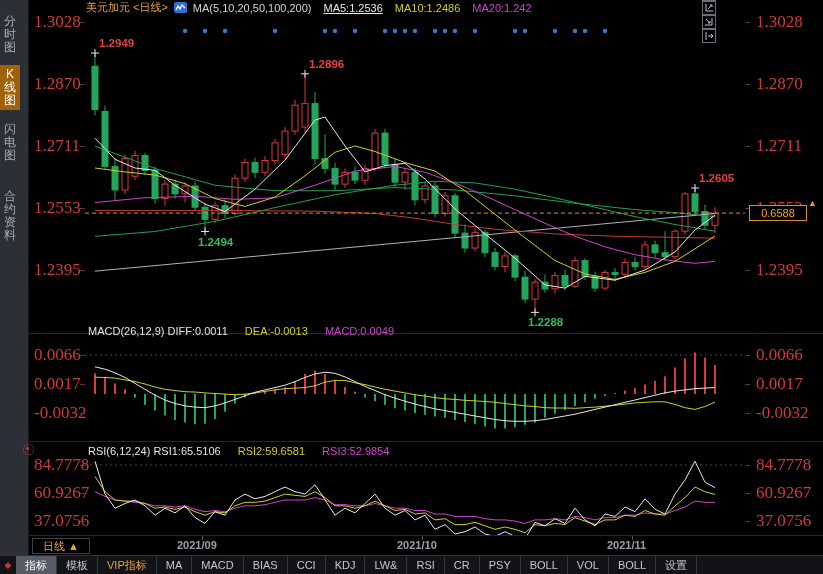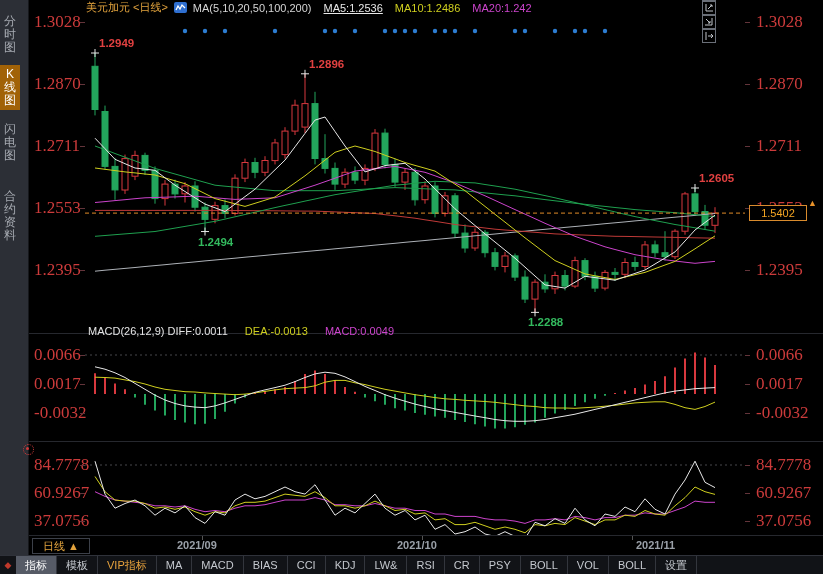--- a/index.html
+++ b/index.html
@@ -357,20 +357,25 @@
     </svg>
 
   <div class="hline" style="top:333px"></div>
   <div class="hline" style="top:441px"></div>
 
   <div class="panel-head" style="top:325px">
     <span class="w">MACD(26,12,9) DIFF:0.0011</span>
     <span class="y">DEA:-0.0013</span>
     <span class="m">MACD:0.0049</span>
   </div>
+  <div class="panel-head" style="top:445px">
+    <span class="w">RSI(6,12,24) RSI1:65.5106</span>
+    <span class="y">RSI2:59.6581</span>
+    <span class="m">RSI3:52.9854</span>
+  </div>
 
   <div class="layer" id="labels-layer" style="left:0;top:0;right:0;bottom:0;z-index:3">
       <div class="tick-label" style="left: 34px; top: 15px; text-align: right;">1.3028</div>
       <div class="tick-label" style="left: 756px; top: 15px; text-align: left;">1.3028</div>
       <div class="tick-dash" style="left: 80px; top: 22px;"></div>
       <div class="tick-dash" style="left: 745px; top: 22px;"></div>
       <div class="tick-label" style="left: 34px; top: 77px; text-align: right;">1.2870</div>
       <div class="tick-label" style="left: 756px; top: 77px; text-align: left;">1.2870</div>
       <div class="tick-dash" style="left: 80px; top: 84px;"></div>
       <div class="tick-dash" style="left: 745px; top: 84px;"></div>
@@ -405,34 +410,34 @@
       <div class="tick-label" style="left: 34px; top: 486px; text-align: right;">60.9267</div>
       <div class="tick-label" style="left: 756px; top: 486px; text-align: left;">60.9267</div>
       <div class="tick-dash" style="left: 80px; top: 493px;"></div>
       <div class="tick-dash" style="left: 745px; top: 493px;"></div>
       <div class="tick-label" style="left: 34px; top: 514px; text-align: right;">37.0756</div>
       <div class="tick-label" style="left: 756px; top: 514px; text-align: left;">37.0756</div>
       <div class="tick-dash" style="left: 80px; top: 521px;"></div>
       <div class="tick-dash" style="left: 745px; top: 521px;"></div>
     </div>
 
-  <div class="price-tag" id="price-tag" style="top: 205.101px;">1.5402</div>
+  <div class="price-tag" id="price-tag" style="top: 205.101px;">0.6588</div>
   <div class="price-arrow" id="price-arrow" style="top: 199.101px;">▲</div>
 
   <div class="rsi-marker">
       <i></i>
     </div>
 
   <div class="xrow" id="xrow">
     <span class="period-btn">日线 ▲</span>
   <div class="month-label" style="left: 149px;">2021/09</div>
       <div class="month-tick" style="left: 174px;"></div>
       <div class="month-label" style="left: 369px;">2021/10</div>
       <div class="month-tick" style="left: 394px;"></div>
-      <div class="month-label" style="left: 579px; margin-left: 29px;">2021/11</div>
+      <div class="month-label" style="left: 579px;">2021/11</div>
       <div class="month-tick" style="left: 604px;"></div>
     </div>
 
   <div class="toolbar" id="toolbar">
     <span class="tbar-icon">◆</span>
   <span class="tbar-item active">指标</span>
       <span class="tbar-item">模板</span>
       <span class="tbar-item vip">VIP指标</span>
       <span class="tbar-item">MA</span>
       <span class="tbar-item">MACD</span>

